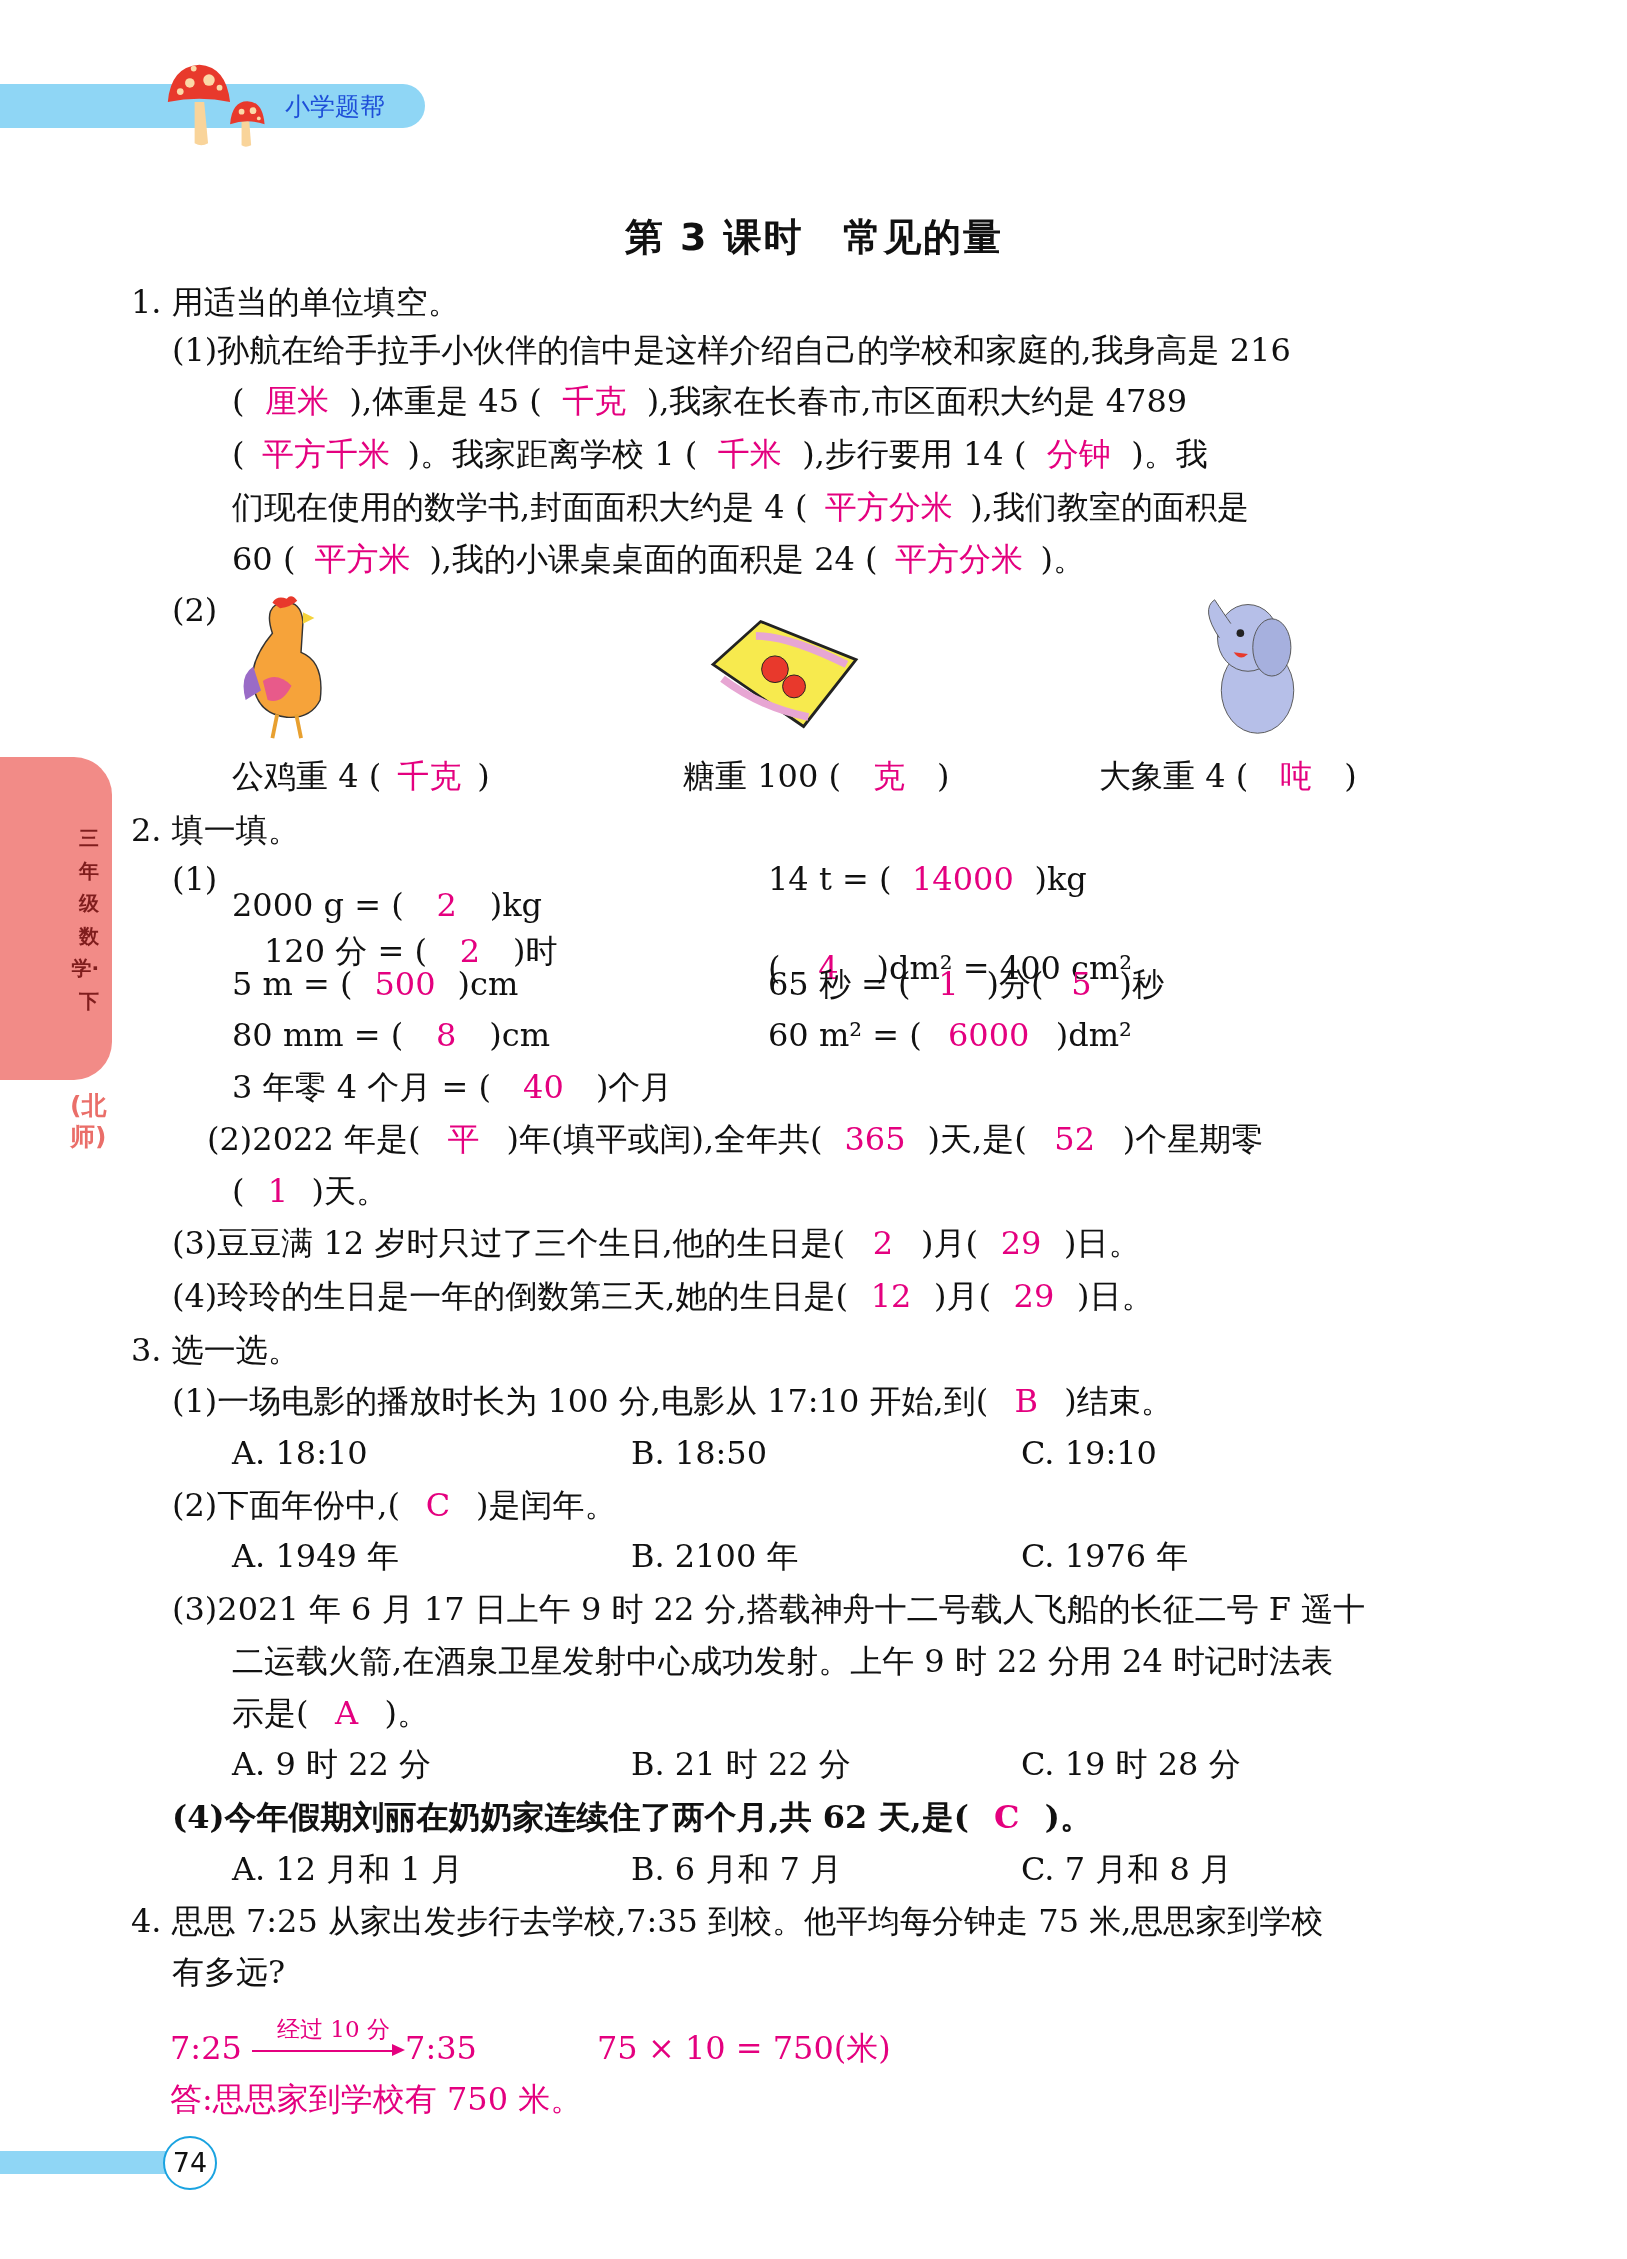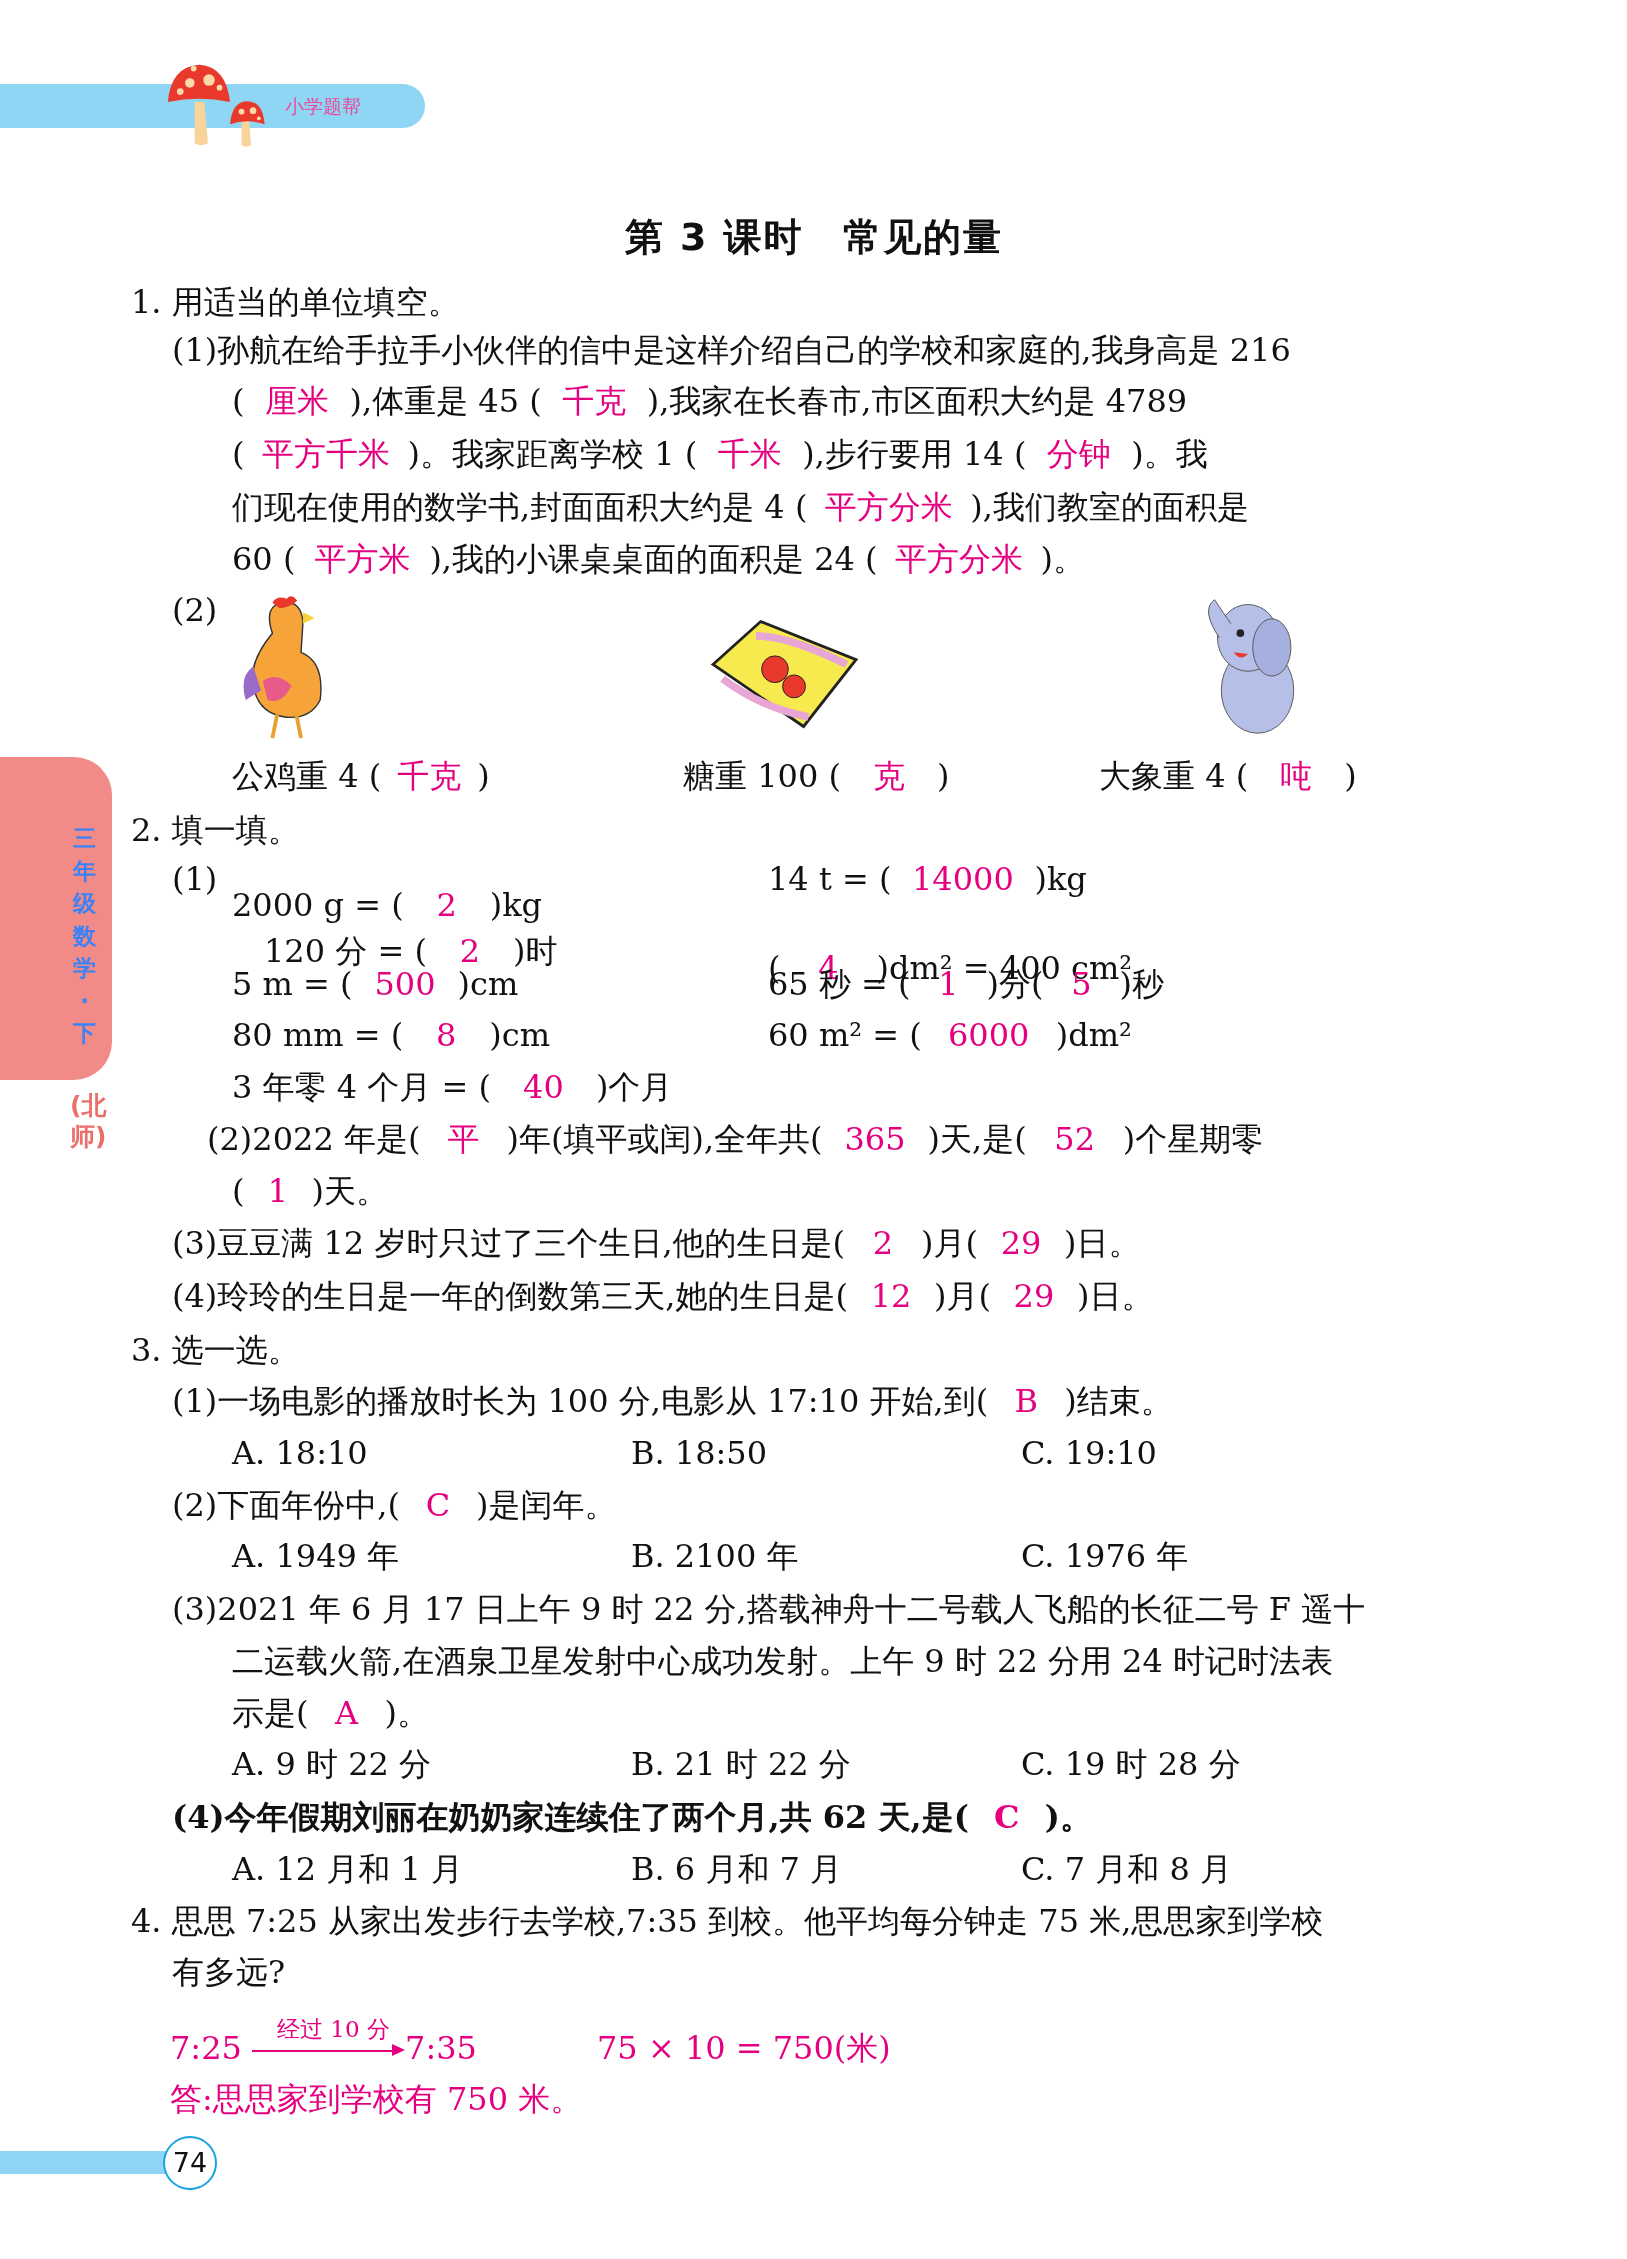--- a/index.html
+++ b/index.html
@@ -3,24 +3,24 @@
 <meta charset="utf-8">
 <style>
   html,body{margin:0;padding:0;background:#fff;}
   body{width:1628px;height:2260px;position:relative;overflow:hidden;
     font-family:"DejaVu Serif","Liberation Serif",serif;color:#111;}
   .abs{position:absolute;white-space:nowrap;}
   .t{font-size:32px;line-height:38px;}
   .ans{color:#e4007f;font-family:"DejaVu Serif","Liberation Serif",serif;}
   .blank{display:inline-block;text-align:center;}
   .banner{position:absolute;left:0;top:84px;width:425px;height:44px;background:#8fd6f5;border-radius:0 22px 22px 0;}
-  .banner-text{position:absolute;left:285px;top:91px;font-size:19px;line-height:31px;font-family:"DejaVu Sans","Liberation Sans",sans-serif;color:#ec4899;}
+  .banner-text{position:absolute;left:285px;top:91px;font-size:25px;line-height:31px;font-family:"DejaVu Sans","Liberation Sans",sans-serif;color:#1d4ed8;}
   .title{position:absolute;left:0;width:1628px;top:212px;text-align:center;font-size:38px;font-weight:bold;font-family:"DejaVu Sans","Liberation Sans",sans-serif;letter-spacing:1.9px;}
   .side-tab{position:absolute;left:0;top:757px;width:112px;height:323px;background:#f28b87;border-radius:0 38px 38px 0;}
-  .side-tab-text{position:absolute;left:70px;top:822px;width:29px;font-size:23px;line-height:32.5px;color:#3b82f6;font-weight:bold;font-family:"DejaVu Sans","Liberation Sans",sans-serif;text-align:center;white-space:normal;}
+  .side-tab-text{position:absolute;left:70px;top:822px;width:29px;font-size:20px;line-height:32.5px;color:#7f1d1d;font-weight:bold;font-family:"DejaVu Sans","Liberation Sans",sans-serif;text-align:right;white-space:normal;}
   .side-pub{position:absolute;left:70px;top:1090px;width:29px;font-size:25px;line-height:31px;color:#ea6e69;font-weight:bold;font-family:"DejaVu Sans","Liberation Sans",sans-serif;text-align:center;white-space:normal;}
   .footer-bar{position:absolute;left:0;top:2151px;width:172px;height:23px;background:#8fd6f5;}
   .page-num{position:absolute;left:163px;top:2136px;width:50px;height:50px;border:2.9px solid #1aa3e0;border-radius:50%;background:#fff;text-align:center;line-height:50px;font-size:27px;font-family:"DejaVu Sans","Liberation Sans",sans-serif;}
   .arrow{display:inline-block;position:relative;width:153px;height:19px;vertical-align:middle;}
   .arrow .line{position:absolute;left:0;right:7.6px;top:8.6px;height:2.9px;background:#e4007f;}
   .arrow .head{position:absolute;right:0;top:2.9px;width:0;height:0;border-left:13.4px solid #e4007f;border-top:6.7px solid transparent;border-bottom:6.7px solid transparent;}
   .arrow .label{position:absolute;left:25px;top:-31px;font-size:23px;color:#e4007f;}
 </style>
 </head>
 <body>

